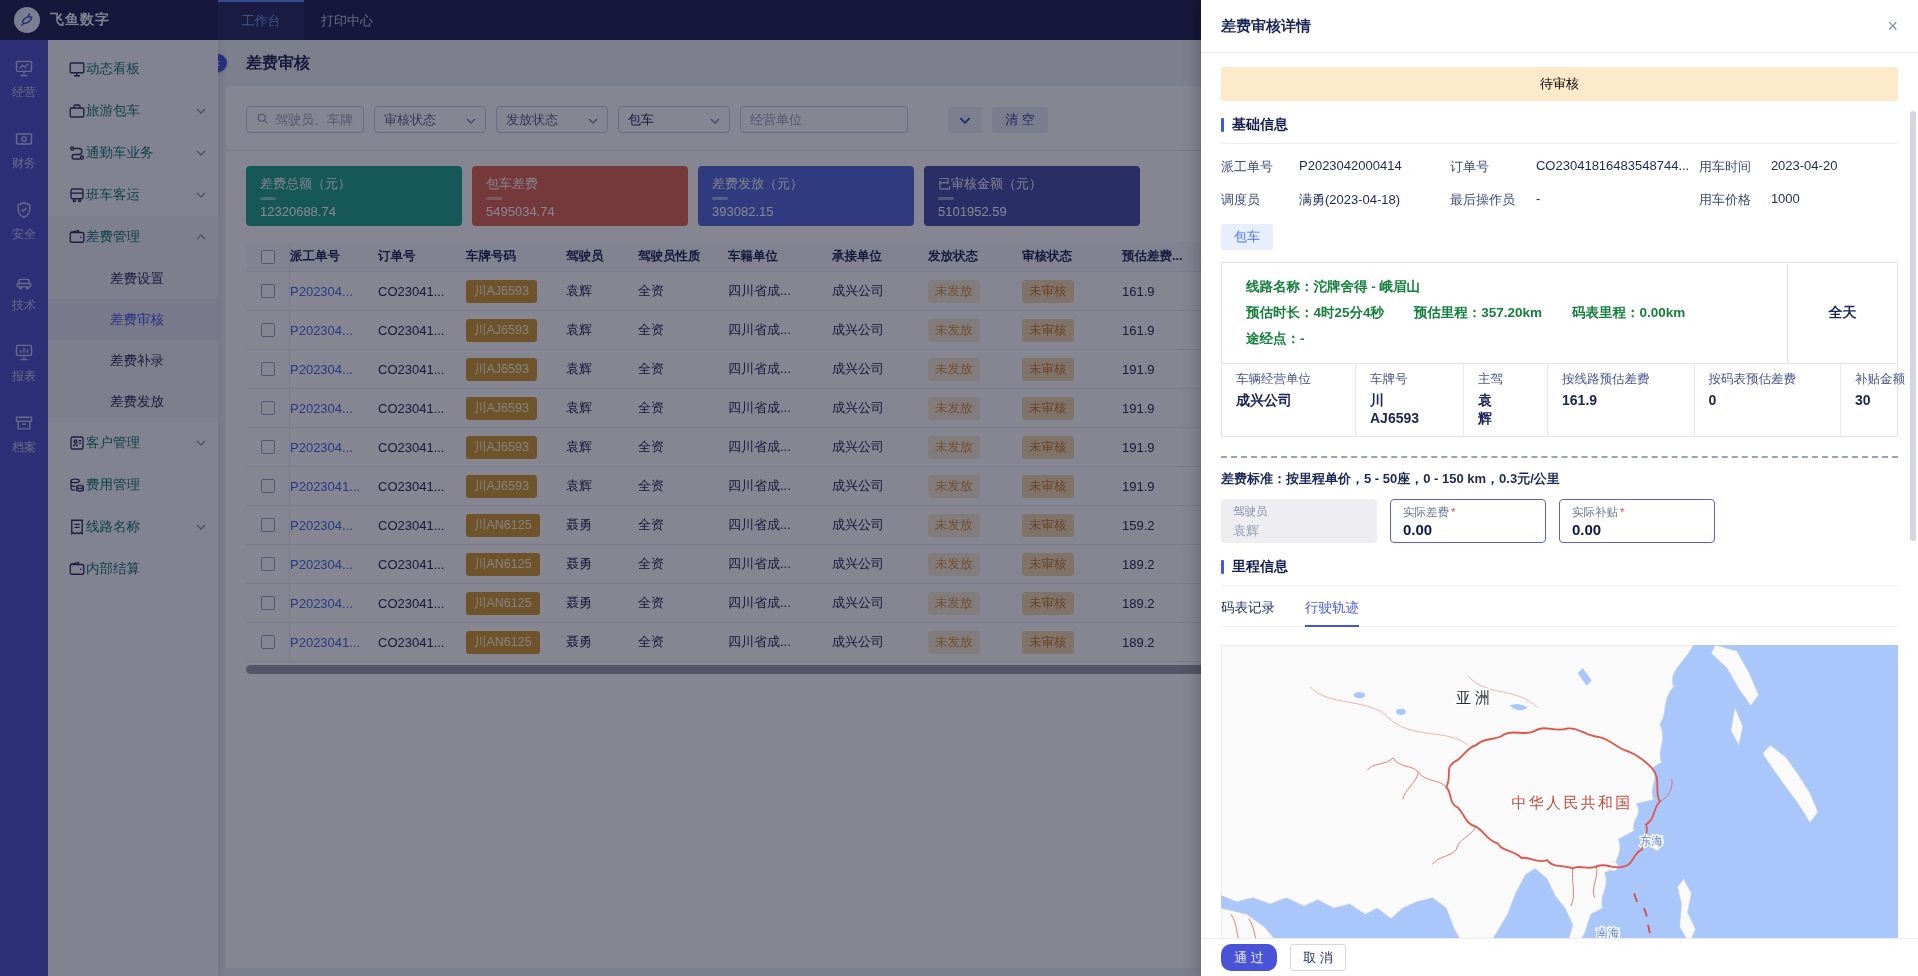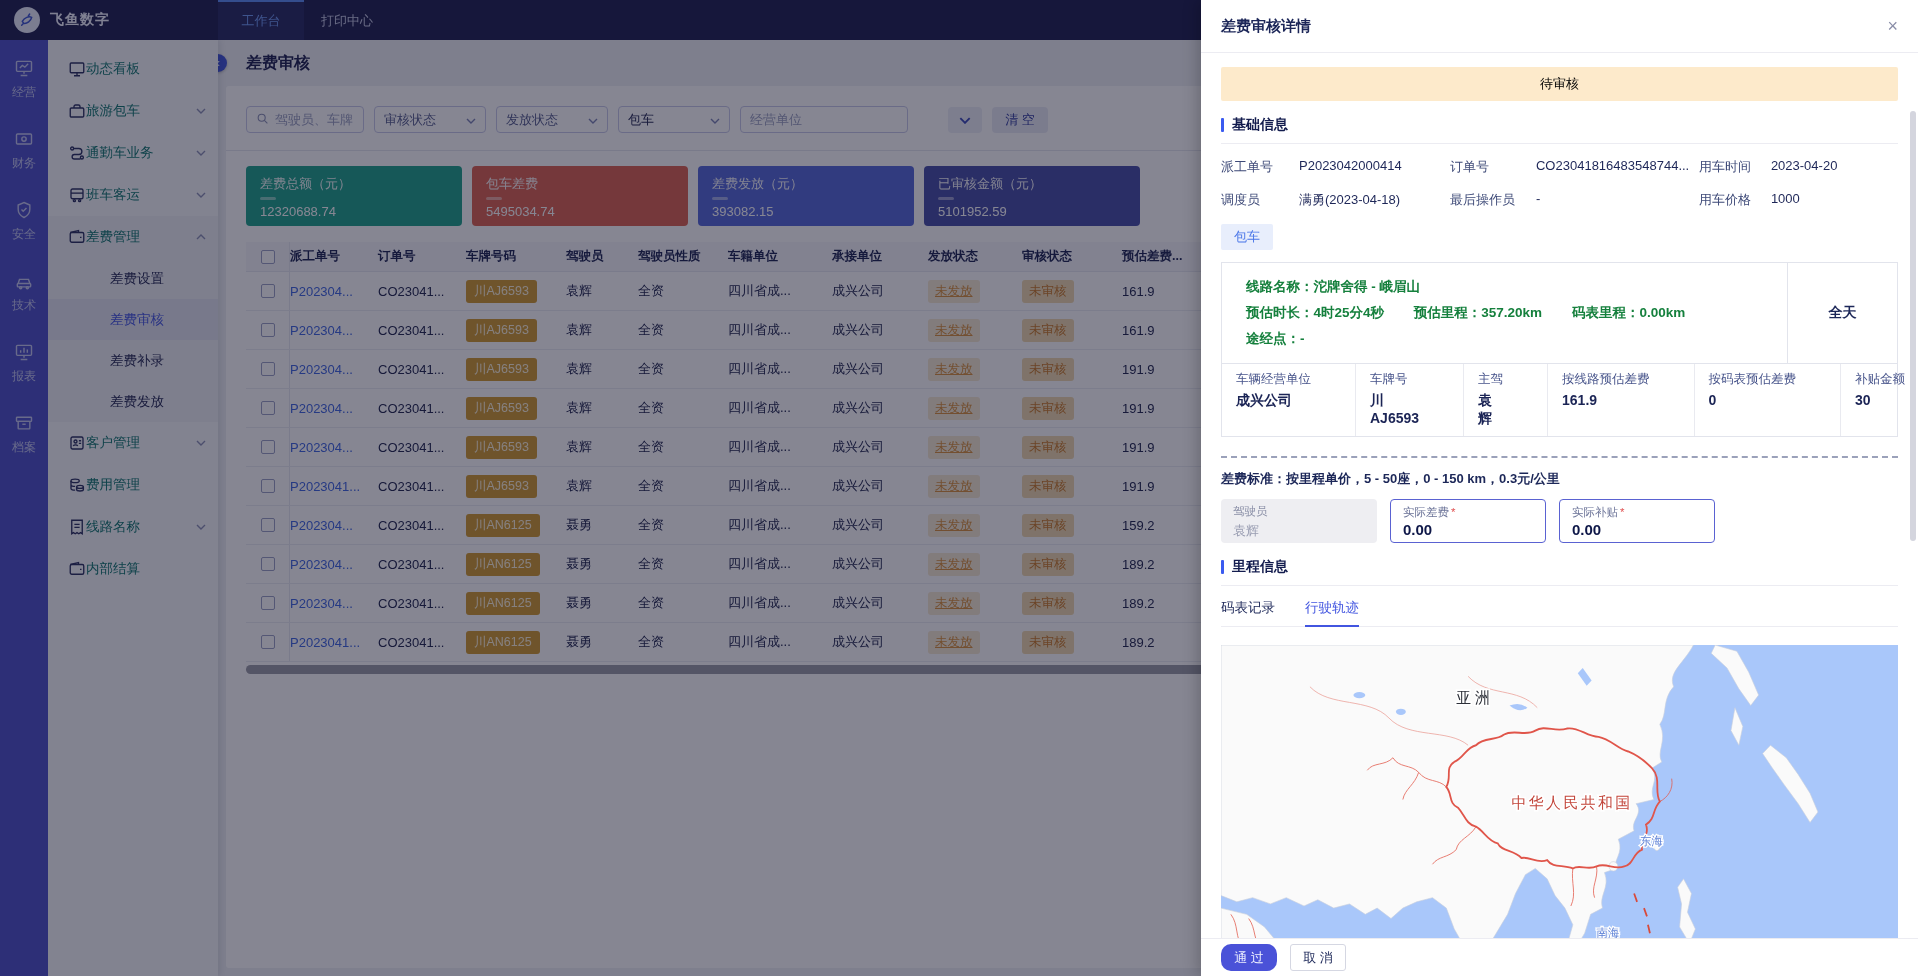--- a/index.html
+++ b/index.html
@@ -66,21 +66,21 @@
   .hcell:nth-child(1){width:88px;} .hcell:nth-child(2){width:88px;} .hcell:nth-child(3){width:100px;}
   .hcell:nth-child(4){width:72px;} .hcell:nth-child(5){width:90px;} .hcell:nth-child(6){width:104px;}
   .hcell:nth-child(7){width:96px;} .hcell:nth-child(8){width:94px;} .hcell:nth-child(9){width:100px;} .hcell:nth-child(10){width:90px;}
   .trow { display:flex; align-items:center; height:39px; border-bottom:1px solid #ebedf3; font-size:13px; color:#20264e; cursor:pointer; }
   .trow > span { overflow:hidden; white-space:nowrap; }
   .trow > span:nth-child(2){width:88px;} .trow > span:nth-child(3){width:88px;} .trow > span:nth-child(4){width:100px;}
   .trow > span:nth-child(5){width:72px;} .trow > span:nth-child(6){width:90px;} .trow > span:nth-child(7){width:104px;}
   .trow > span:nth-child(8){width:96px;} .trow > span:nth-child(9){width:94px;} .trow > span:nth-child(10){width:100px;} .trow > span:nth-child(11){width:90px;}
   .link { color:#3f66e0; }
   .plate { display:inline-block; background:#d09a30; color:#fdf3da; font-size:12.5px; padding:3px 8px; border-radius:3px; }
-  .badge-issue { display:inline-block; background:#f7ead2; color:#d8913c; font-size:12.5px; padding:3px 7px; border-radius:3px;text-decoration:underline; }
+  .badge-issue { display:inline-block; background:#f7ead2; color:#d8913c; font-size:12.5px; padding:3px 7px; border-radius:3px; }
   .badge-audit { display:inline-block; background:#f0d9ae; color:#c97a28; font-size:12.5px; padding:3px 7px; border-radius:3px; }
   .hscroll { margin-top:3px; height:9px; position:relative; }
   .hscroll .thumb { position:absolute; left:0; top:0; height:9px; width:97%; background:#9b9ca6; border-radius:5px; cursor:grab; }
 
   
   .overlay { position:absolute; inset:0; background:rgba(13,14,38,.5); z-index:40; }
   .drawer { position:absolute; left:1201px; top:0; width:717px; height:976px; background:#fff; z-index:50; display:flex; flex-direction:column; box-shadow:-4px 0 14px rgba(0,0,0,.2); }
   .d-head { height:53px; flex:none; display:flex; align-items:center; justify-content:space-between; padding:1px 20px; border-bottom:1px solid #ececf2; }
   .d-title { font-size:15px; font-weight:bold; color:#1c2658; }
   .d-close { font-size:18px; color:#8a8ea8; cursor:pointer; line-height:1; }

